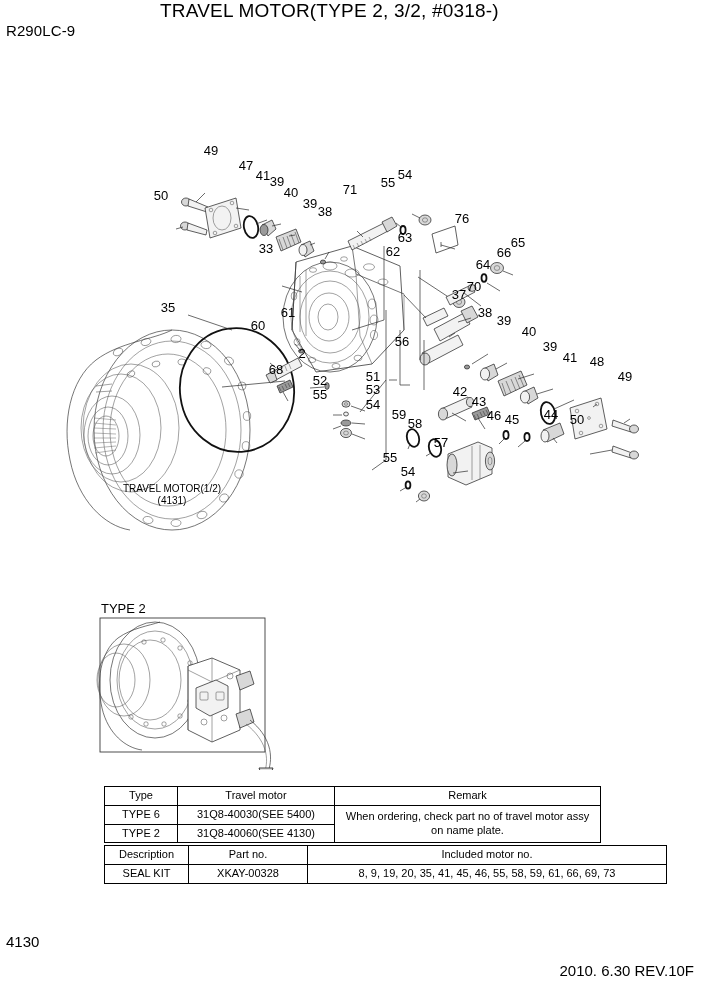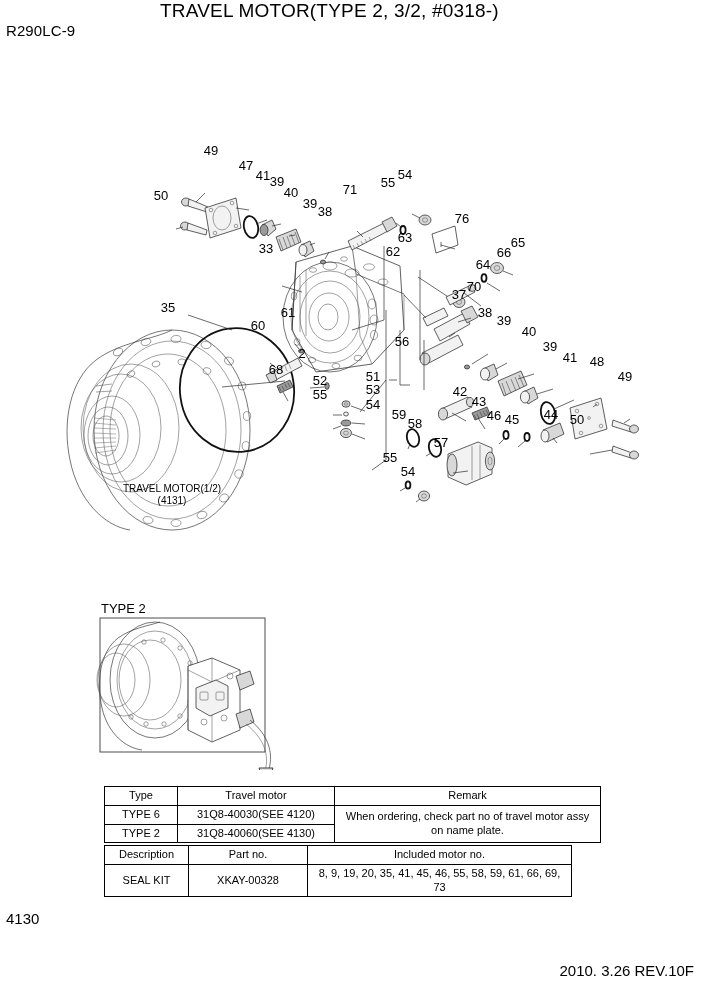--- a/index.html
+++ b/index.html
@@ -48,21 +48,21 @@
     height: 740px;
   }
   #drawing svg {
     display: block;
   }
 
   
   #footer-page {
     position: absolute;
     left: 6px;
-    top: 910px;
+    top: 933px;
     font-size: 15px;
   }
   #footer-rev {
     position: absolute;
     right: 8px;
     top: 962px;
     font-size: 15px;
     white-space: nowrap;
   }
 
@@ -82,21 +82,21 @@
     line-height: 1.25;
   }
   #table-type {
     left: 104px;
     top: 786px;
     width: 497px;
   }
   #table-seal {
     left: 104px;
     top: 845px;
-    width: 468px;
+    width: 563px;
   }
   .c-type    { width: 64px; }
   .c-motor   { width: 148px; }
   .c-remark  { }
   .c-desc    { width: 75px; }
   .c-part    { width: 110px; }
   .c-items   { }
   .remark-cell {
     text-align: left;
     padding-left: 8px;
@@ -556,21 +556,21 @@
     <thead>
       <tr>
         <th class="c-type">Type</th>
         <th class="c-motor">Travel motor</th>
         <th class="c-remark">Remark</th>
       </tr>
     </thead>
     <tbody>
       <tr>
         <td>TYPE 6</td>
-        <td>31Q8-40030(SEE 4120)</td>
+        <td>31Q8-40030(SEE 5400)</td>
         <td class="remark-cell" rowspan="2">
           <div>When ordering, check part no of travel motor assy</div>
           <div>on name plate.</div>
         </td>
       </tr>
       <tr>
         <td>TYPE 2</td>
         <td>31Q8-40060(SEE 4130)</td>
       </tr>
     </tbody>
@@ -587,15 +587,15 @@
     <tbody>
       <tr>
         <td>SEAL KIT</td>
         <td>XKAY-00328</td>
         <td>8, 9, 19, 20, 35, 41, 45, 46, 55, 58, 59, 61, 66, 69, 73</td>
       </tr>
     </tbody>
   </table>
 
   <div id="footer-page">4130</div>
-  <div id="footer-rev">2010. 3.26  REV.10F</div>
+  <div id="footer-rev">2010. 6.30  REV.10F</div>
 
 </div>
 
 </body></html>

